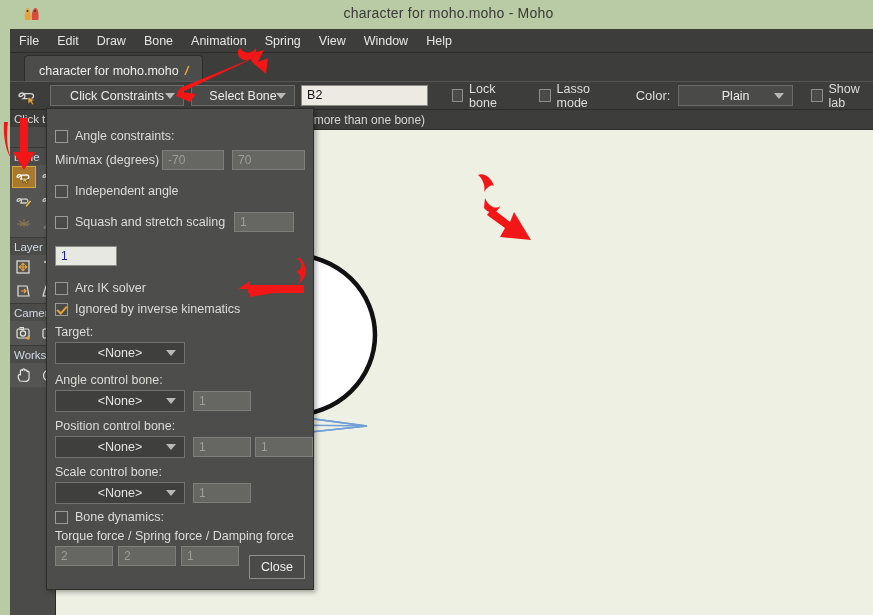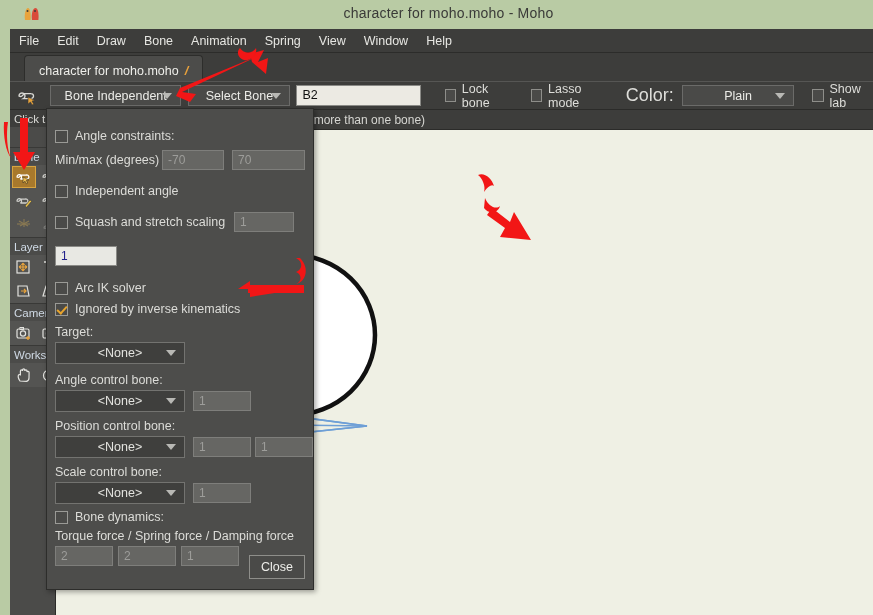--- a/index.html
+++ b/index.html
@@ -93,21 +93,21 @@
   .tb-check {
     display: flex; align-items: center; gap: 6px;
     color: #dededa; font-size: 12.5px;
   }
   .tb-check .box {
     width: 13px; height: 13px;
     background: #4a4a48; border: 1px solid #8e8e8a;
   }
   #lock-bone-check { margin-left: 24px; }
   #lasso-mode-check { margin-left: 20px; }
-  #color-label { margin-left: 20px; color: #dededa; font-size: 18px; }
+  #color-label { margin-left: 20px; color: #dededa; font-size: 13px; }
   #dd-color { width: 130px; margin-left: 8px; }
   #show-labels-check { margin-left: 18px; }
 
   
   #statusbar {
     position: absolute; left: 10px; top: 110px; width: 863px; height: 20px;
     background: #3d3d3b; color: #d6d6d2; font-size: 12px;
     padding-left: 6px; line-height: 20px;
     border-bottom: 1px solid #2b2b29;
     white-space: nowrap; overflow: hidden;
@@ -252,21 +252,21 @@
 
   <div id="toolbar">
     <span class="tool-key-icon">
       <svg width="30" height="22" viewBox="0 0 30 22">
         <path d="M5 11 a3 3 0 1 1 4.5 2.6 L17 13.6 a2.5 2.5 0 1 0 0 -5 L9.5 8.4 A3 3 0 0 1 5 11 Z" fill="none" stroke="#d9d9d5" stroke-width="1.4"></path>
         <path d="M14 12 l0 7 l2.5 -2 l1.6 3 l1.6 -1 l-1.7 -3 l3 -0.4 Z" fill="#e8a33c" stroke="#3a3a38" stroke-width=".6"></path>
       </svg>
     </span>
 
     <div id="dd-bone-constraints" class="tb-dropdown">
-      <span>Bone Independent</span>
+      <span>Click Constraints</span>
       <span class="caret"></span>
     </div>
 
     <div id="dd-select-bone" class="tb-dropdown">
       <span>Select Bone</span>
       <span class="caret"></span>
     </div>
 
     <div id="bone-name-field" title="Bone name">B2</div>
 

